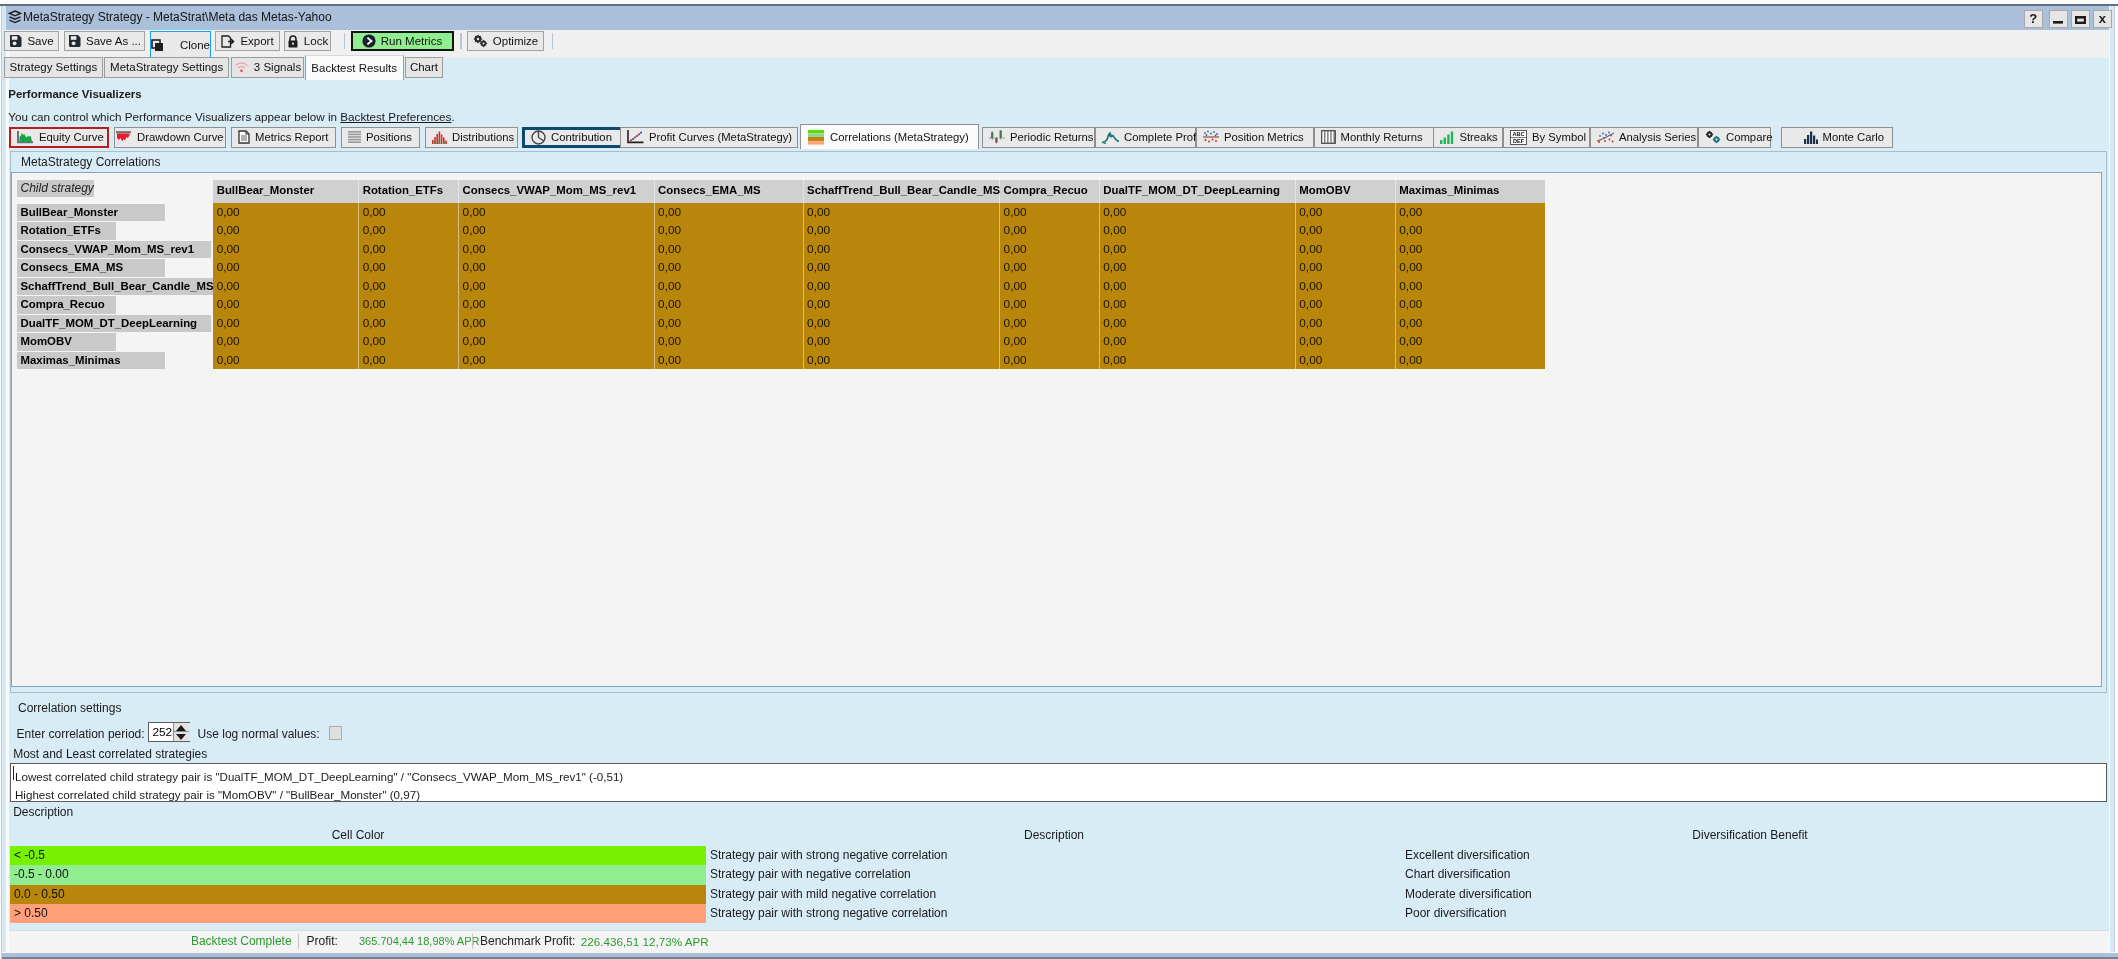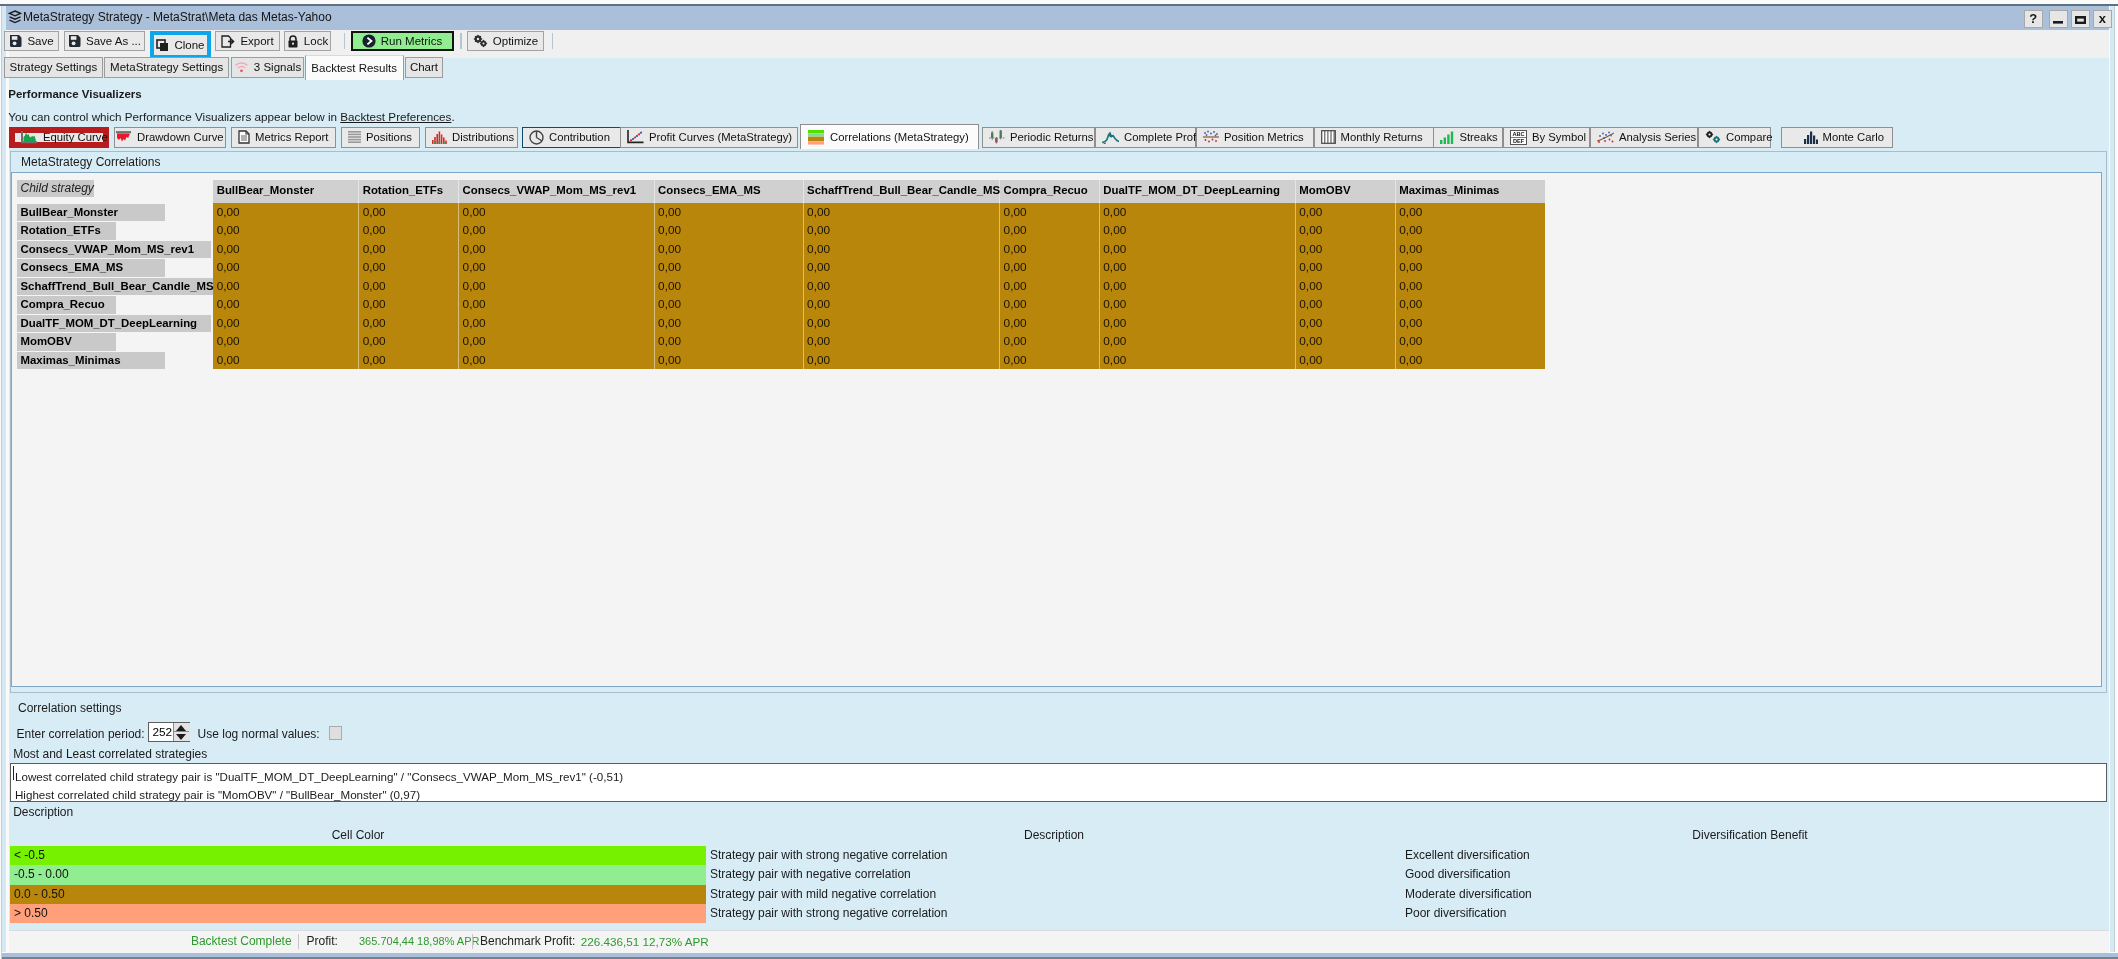--- a/index.html
+++ b/index.html
@@ -54,21 +54,21 @@
     <span>Save</span>
   </div>
 <div class="a" style="left:64px;top:31px;width:81px;height:20px;background:#e9e9e9;border:1px solid #a3a3a3;box-sizing:border-box;display:flex;align-items:center;justify-content:center;gap:5px;font-size:11.5px;color:#111;white-space:nowrap">
     <svg width="13" height="14" viewBox="0 0 13 14">
       <path d="M1 1 h9 L12.5 3.8 V11.5 a1.5 1.5 0 0 1 -1.5 1.5 H2.5 A1.5 1.5 0 0 1 1 11.5 Z" fill="#222b33"></path>
       <rect x="2.8" y="2.2" width="5.6" height="3.6" fill="#ececec"></rect>
       <circle cx="5.6" cy="9.3" r="1.9" fill="#ececec"></circle>
     </svg>
     <span>Save As ...</span>
   </div>
-<div class="a" style="left:150px;top:31px;width:61px;height:28px;background:#e9e9e9;border:4px solid #0ea5e9;box-sizing:border-box;display:flex;align-items:center;justify-content:center;gap:5px;font-size:11.5px;color:#111;white-space:nowrap">
+<div class="a" style="left:150px;top:31px;width:61px;height:28px;background:#e9e9e9;border:1px solid #0ea5e9;box-sizing:border-box;display:flex;align-items:center;justify-content:space-between;gap:5px;font-size:11.5px;color:#111;white-space:nowrap">
     <svg width="13" height="13" viewBox="0 0 13 13">
       <rect x="1" y="1" width="8" height="8" fill="none" stroke="#1f1f1f" stroke-width="1.6"></rect>
       <rect x="4" y="4" width="8" height="8" fill="#1f1f1f"></rect>
     </svg>
     <span>Clone</span>
   </div>
 <div class="a" style="left:215px;top:31px;width:65px;height:20px;background:#e9e9e9;border:1px solid #a3a3a3;box-sizing:border-box;display:flex;align-items:center;justify-content:center;gap:5px;font-size:11.5px;color:#111;white-space:nowrap">
     <svg width="14" height="13" viewBox="0 0 14 13">
       <path d="M1 1 h6.5 l2 2 V12 H1 Z" fill="none" stroke="#1f1f1f" stroke-width="1.3"></path>
       <path d="M7 6.5 h5 M10 4 l2.6 2.5 L10 9" fill="none" stroke="#1f1f1f" stroke-width="1.4"></path>
@@ -125,21 +125,21 @@
     <span>3 Signals</span>
   </div>
 <div class="a" style="left:304.7px;top:55px;width:99px;height:24.5px;background:#fbfbfb;border:1px solid #9c9c9c;border-top:1px solid #d9d9d9;border-bottom:none;box-sizing:border-box;display:flex;align-items:center;justify-content:center;gap:5px;font-size:11.5px;color:#111;white-space:nowrap">
     <span>Backtest Results</span>
   </div>
 <div class="a" style="left:404.6px;top:57px;width:38.8px;height:20.5px;background:#e5e5e5;border:1px solid #9c9c9c;box-sizing:border-box;display:flex;align-items:center;justify-content:center;gap:5px;font-size:11.5px;color:#111;white-space:nowrap">
     <span>Chart</span>
   </div>
 <div class="tx" style="left:8.3px;top:86.5px;font-size:11.5px;line-height:15px"><b>Performance Visualizers</b></div>
 <div class="tx" style="left:8.3px;top:109px;font-size:11.7px;line-height:15px">You can control which Performance Visualizers appear below in <span style="text-decoration:underline">Backtest Preferences</span>.</div>
-<div class="a" style="left:9px;top:126.8px;width:100px;height:21px;background:#e9e9e9;border:6px solid #b91c1c;box-sizing:border-box;display:flex;align-items:center;gap:5px;padding-left:6px;font-size:11.3px;color:#111;white-space:nowrap">
+<div class="a" style="left:9px;top:126.8px;width:100px;height:21px;background:#e9e9e9;border:2px solid #b91c1c;box-sizing:border-box;display:flex;align-items:center;gap:5px;padding-left:6px;font-size:11.3px;color:#111;white-space:nowrap">
     <svg width="17" height="13" viewBox="0 0 17 13">
       <path d="M1 0 V11.2 H16" fill="none" stroke="#707070" stroke-width="2"></path>
       <path d="M2.5 11 V6 L4 4.5 L5 1.8 L6.3 4 L7.5 3 L8.5 5.5 L10 6.5 L11 4.5 L12 5.8 L13.5 4.8 L14.5 8 L15 11 Z" fill="#18a348"></path>
     </svg>
     <span>Equity Curve</span>
   </div>
 <div class="a" style="left:114px;top:126.8px;width:112px;height:21px;background:#e9e9e9;border:1px solid #8f8f8f;box-sizing:border-box;display:flex;align-items:center;gap:5px;padding-left:0;font-size:11.3px;color:#111;white-space:nowrap">
     <svg width="17" height="13" viewBox="0 0 17 13">
       <path d="M1 1.2 H16" fill="none" stroke="#707070" stroke-width="2.2"></path>
       <path d="M2 2.4 V7 L4 9 L5.5 7 L7 10.5 L8.5 8 L10 9.5 L11.5 6 L13 7 L14.5 4 L14.5 2.4 Z" fill="#e8192c"></path>
@@ -178,21 +178,21 @@
         <rect x="13.2" y="9.5" width="1.6" height="3.5"></rect>
       </g>
       <g fill="#1b9e3e">
         <rect x="2.2" y="10.5" width="1.6" height="2.5"></rect>
         <rect x="6.6" y="9.5" width="1.6" height="3.5"></rect>
         <rect x="11" y="11" width="1.6" height="2"></rect>
       </g>
     </svg>
     <span>Distributions</span>
   </div>
-<div class="a" style="left:522px;top:126.8px;width:110px;height:21px;background:#e9e9e9;border:1px solid #0c4a6e;box-sizing:border-box;display:flex;align-items:center;gap:5px;padding-left:6px;font-size:11.3px;color:#111;white-space:nowrap">
+<div class="a" style="left:522px;top:126.8px;width:110px;height:21px;background:#e9e9e9;border:3px solid #0c4a6e;box-sizing:border-box;display:flex;align-items:center;gap:5px;padding-left:6px;font-size:11.3px;color:#111;white-space:nowrap">
     <svg width="15" height="15" viewBox="0 0 15 15">
       <circle cx="7.5" cy="7.5" r="6.5" fill="none" stroke="#444" stroke-width="1.4"></circle>
       <path d="M7.5 7.5 L7.5 1 M7.5 7.5 L13 11" fill="none" stroke="#444" stroke-width="1.4"></path>
     </svg>
     <span>Contribution</span>
   </div>
 <div class="a" style="left:620px;top:126.8px;width:177.7px;height:21px;background:#e9e9e9;border:1px solid #8f8f8f;box-sizing:border-box;display:flex;align-items:center;gap:5px;padding-left:6px;font-size:11.3px;color:#111;white-space:nowrap">
     <svg width="17" height="14" viewBox="0 0 17 14">
       <path d="M1 0 V12.4 H16.5" fill="none" stroke="#222" stroke-width="1.6"></path>
       <path d="M2.5 11 C6 10 9 6 15 1.5" fill="none" stroke="#888" stroke-width="1"></path>
@@ -479,21 +479,21 @@
 <div class="tx" style="left:10px;top:828px;width:696px;text-align:center;font-size:12px;line-height:15px">Cell Color</div>
 <div class="tx" style="left:706px;top:828px;width:696px;text-align:center;font-size:12px;line-height:15px">Description</div>
 <div class="tx" style="left:1402px;top:828px;width:696px;text-align:center;font-size:12px;line-height:15px">Diversification Benefit</div>
 <div class="a" style="left:10px;top:846.0px;width:696px;height:19.25px;background:#76f200"></div>
 <div class="tx" style="left:14px;top:848.2px;font-size:12px;color:#111;line-height:15px">&lt; -0.5</div>
 <div class="tx" style="left:710px;top:848.2px;font-size:12px;line-height:15px">Strategy pair with strong negative correlation</div>
 <div class="tx" style="left:1405px;top:848.2px;font-size:12px;line-height:15px">Excellent diversification</div>
 <div class="a" style="left:10px;top:865.25px;width:696px;height:19.25px;background:#90ee90"></div>
 <div class="tx" style="left:14px;top:867.45px;font-size:12px;color:#111;line-height:15px">-0.5 - 0.00</div>
 <div class="tx" style="left:710px;top:867.45px;font-size:12px;line-height:15px">Strategy pair with negative correlation</div>
-<div class="tx" style="left:1405px;top:867.45px;font-size:12px;line-height:15px">Good diversification</div>
+<div class="tx" style="left:1405px;top:867.45px;font-size:12px;line-height:15px">Chart diversification</div>
 <div class="a" style="left:10px;top:884.5px;width:696px;height:19.25px;background:#b8860b"></div>
 <div class="tx" style="left:14px;top:886.7px;font-size:12px;color:#111;line-height:15px">0.0 - 0.50</div>
 <div class="tx" style="left:710px;top:886.7px;font-size:12px;line-height:15px">Strategy pair with mild negative correlation</div>
 <div class="tx" style="left:1405px;top:886.7px;font-size:12px;line-height:15px">Moderate diversification</div>
 <div class="a" style="left:10px;top:903.75px;width:696px;height:19.25px;background:#ffa07a"></div>
 <div class="tx" style="left:14px;top:905.95px;font-size:12px;color:#111;line-height:15px">&gt; 0.50</div>
 <div class="tx" style="left:710px;top:905.95px;font-size:12px;line-height:15px">Strategy pair with strong negative correlation</div>
 <div class="tx" style="left:1405px;top:905.95px;font-size:12px;line-height:15px">Poor diversification</div>
 <div class="a" style="left:9px;top:929.5px;width:2100px;height:23px;background:#f4f4f4;border-top:1px solid #d9dcde;box-sizing:border-box"></div>
 <div class="tx" style="left:190.9px;top:934px;font-size:12px;color:#2c9a2c;line-height:15px">Backtest Complete</div>

